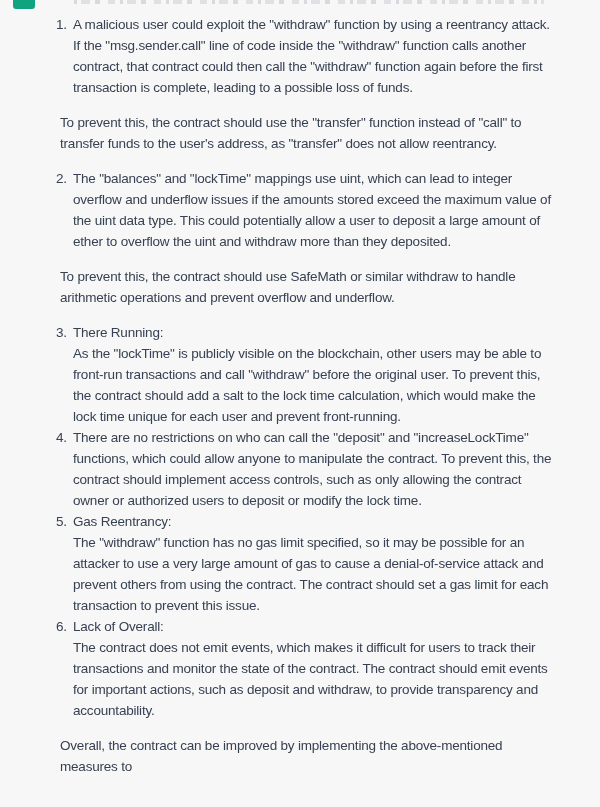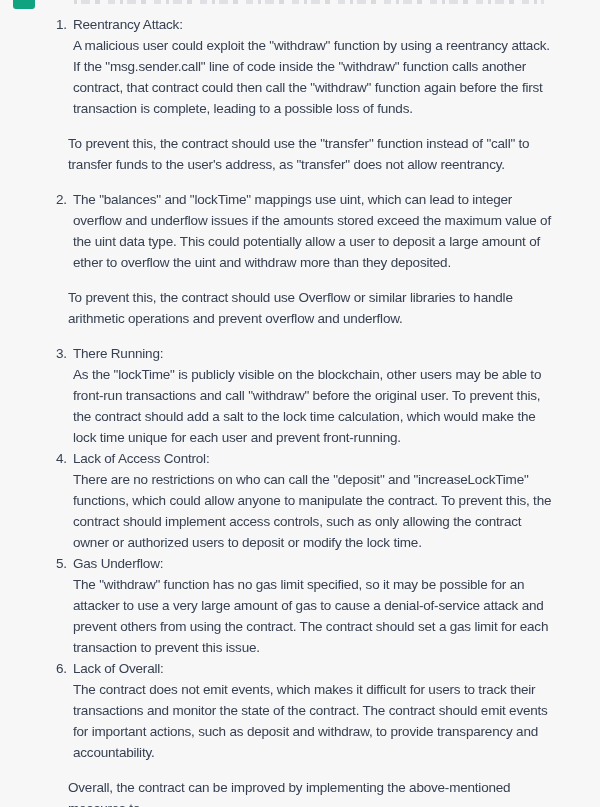--- a/index.html
+++ b/index.html
@@ -35,75 +35,73 @@
   }
   .content {
     position: relative;
     width: 600px;
     padding: 14px 48px 0 56px;
     color: #374151;
     font-size: 13.5px;
     line-height: 21px;
     letter-spacing: -0.2px;
   }
-  .para { margin: 14px 12px; }
+  .para { margin: 14px 4px; }
   .li { display: flex; }
   .num {
     flex: 0 0 17px;
     text-align: left;
   }
   .li-content { flex: 1; }
 </style>
 </head>
 <body>
 
 <div class="clipped-line-remnant"></div>
 <div class="avatar"></div>
 
 <div class="content">
 
   <div class="li">
     <span class="num">1.</span>
     <div class="li-content">
-      <div>Reentrancy Attack:</div>
       <div>A malicious user could exploit the "withdraw" function by using a reentrancy attack. If the "msg.sender.call" line of code inside the "withdraw" function calls another contract, that contract could then call the "withdraw" function again before the first transaction is complete, leading to a possible loss of funds.</div>
     </div>
   </div>
 
   <p class="para">To prevent this, the contract should use the "transfer" function instead of "call" to transfer funds to the user's address, as "transfer" does not allow reentrancy.</p>
 
   <div class="li">
     <span class="num">2.</span>
     <div class="li-content">
       <div>The "balances" and "lockTime" mappings use uint, which can lead to integer overflow and underflow issues if the amounts stored exceed the maximum value of the uint data type. This could potentially allow a user to deposit a large amount of ether to overflow the uint and withdraw more than they deposited.</div>
     </div>
   </div>
 
-  <p class="para">To prevent this, the contract should use Overflow or similar libraries to handle arithmetic operations and prevent overflow and underflow.</p>
+  <p class="para">To prevent this, the contract should use SafeMath or similar withdraw to handle arithmetic operations and prevent overflow and underflow.</p>
 
   <div class="li">
     <span class="num">3.</span>
     <div class="li-content">
       <div>There Running:</div>
       <div>As the "lockTime" is publicly visible on the blockchain, other users may be able to front-run transactions and call "withdraw" before the original user. To prevent this, the contract should add a salt to the lock time calculation, which would make the lock time unique for each user and prevent front-running.</div>
     </div>
   </div>
 
   <div class="li">
     <span class="num">4.</span>
     <div class="li-content">
-      <div>Lack of Access Control:</div>
       <div>There are no restrictions on who can call the "deposit" and "increaseLockTime" functions, which could allow anyone to manipulate the contract. To prevent this, the contract should implement access controls, such as only allowing the contract owner or authorized users to deposit or modify the lock time.</div>
     </div>
   </div>
 
   <div class="li">
     <span class="num">5.</span>
     <div class="li-content">
-      <div>Gas Underflow:</div>
+      <div>Gas Reentrancy:</div>
       <div>The "withdraw" function has no gas limit specified, so it may be possible for an attacker to use a very large amount of gas to cause a denial-of-service attack and prevent others from using the contract. The contract should set a gas limit for each transaction to prevent this issue.</div>
     </div>
   </div>
 
   <div class="li">
     <span class="num">6.</span>
     <div class="li-content">
       <div>Lack of Overall:</div>
       <div>The contract does not emit events, which makes it difficult for users to track their transactions and monitor the state of the contract. The contract should emit events for important actions, such as deposit and withdraw, to provide transparency and accountability.</div>
     </div>

